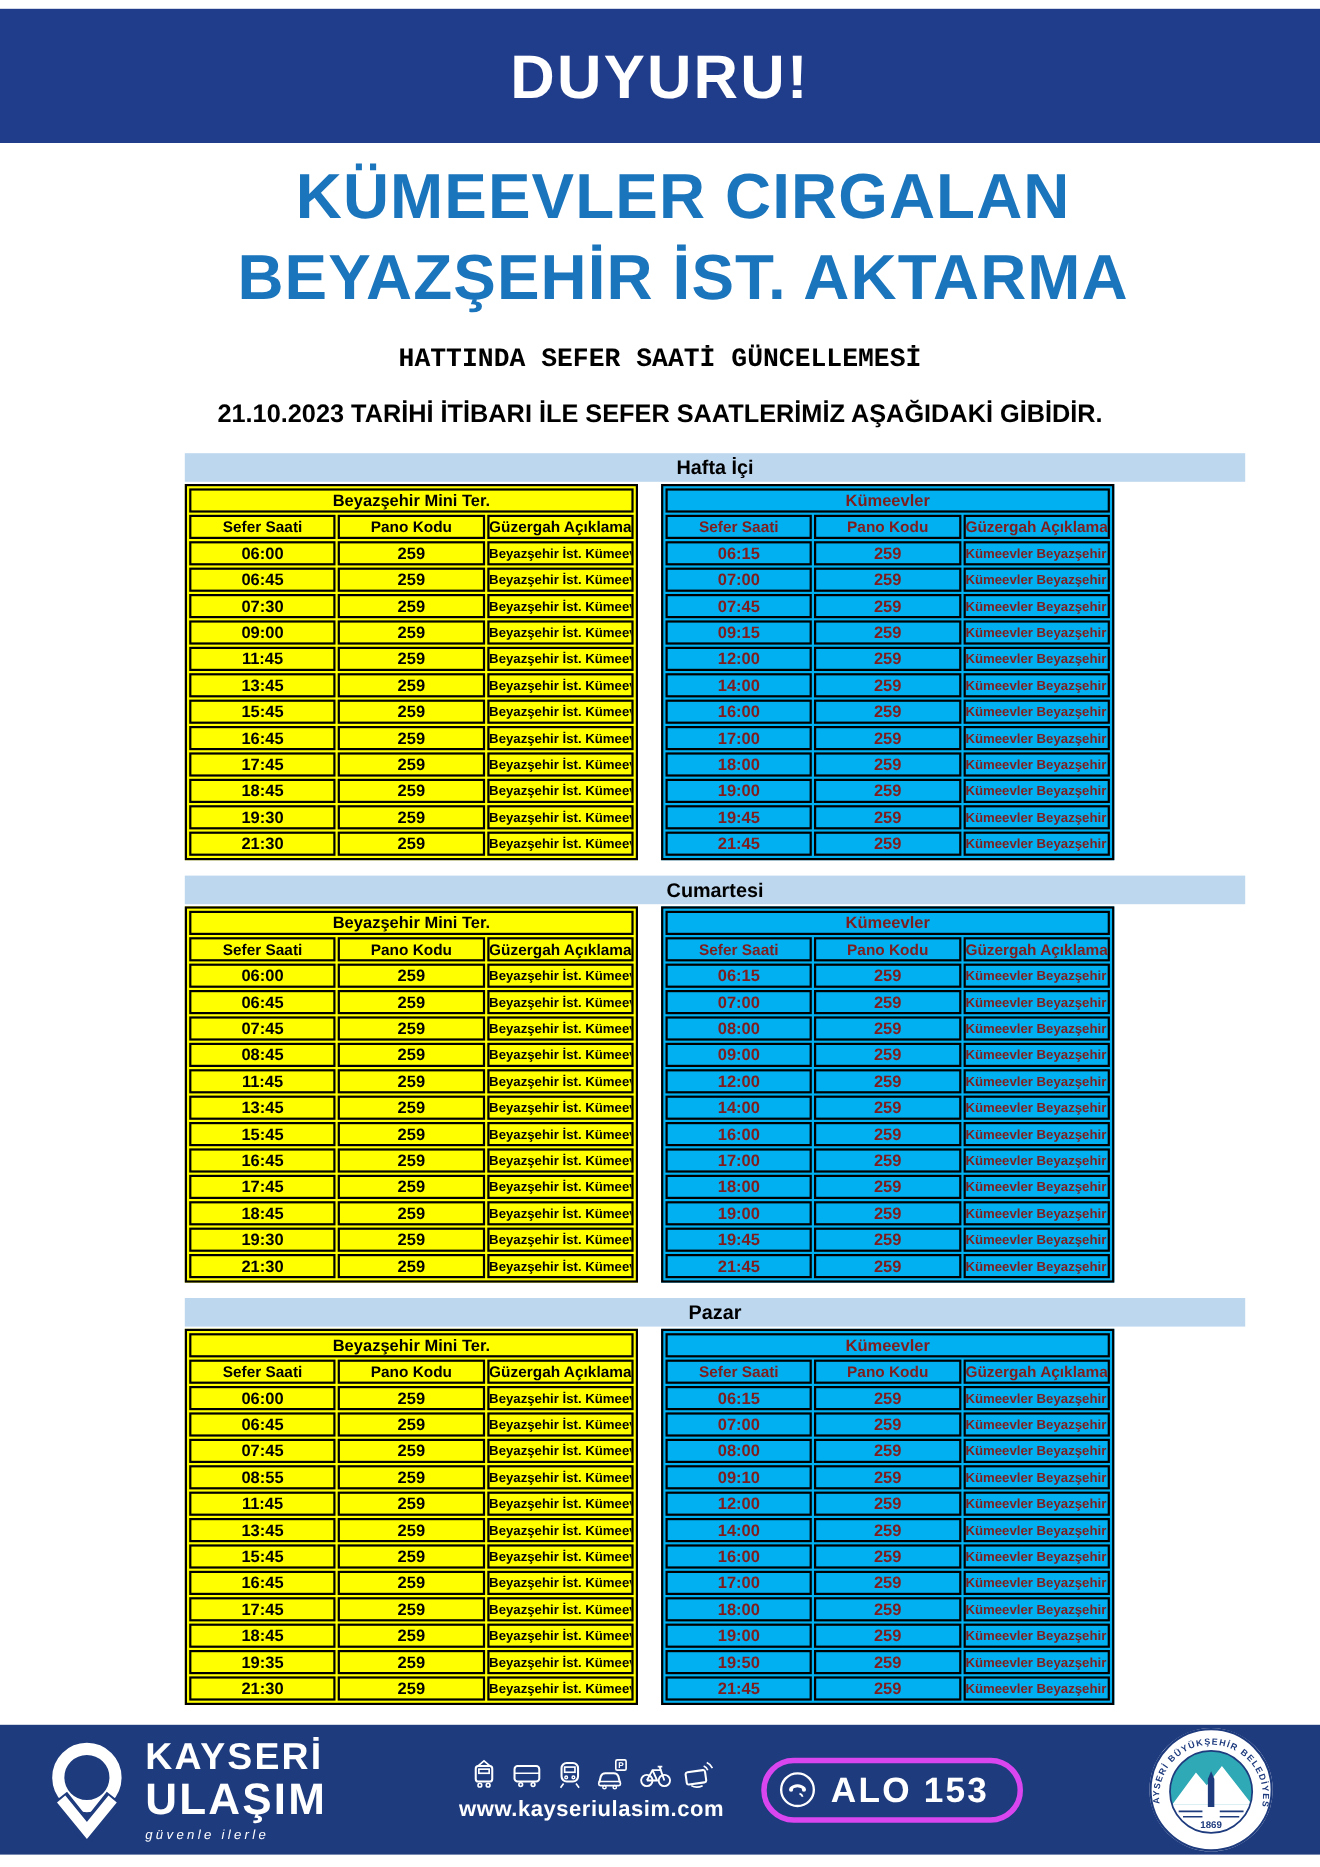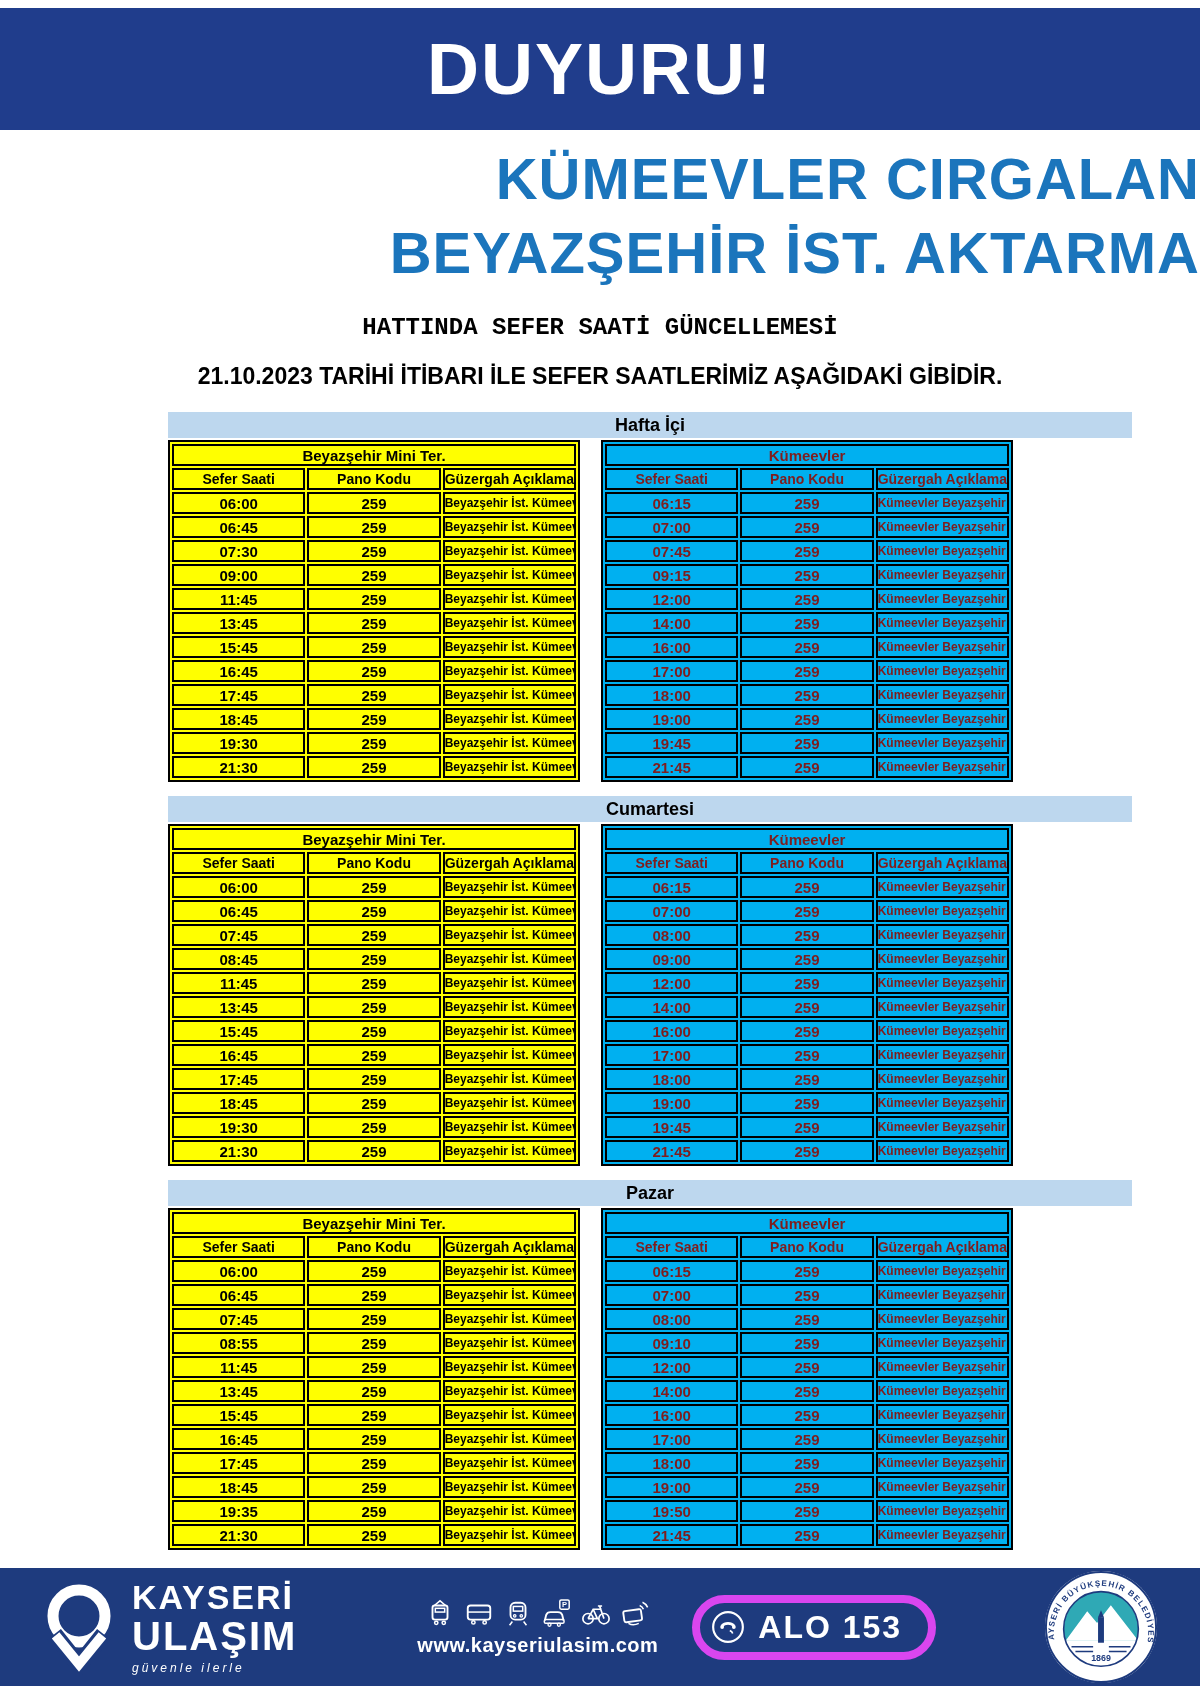--- a/index.html
+++ b/index.html
@@ -5,24 +5,24 @@
   html,body{margin:0;padding:0;background:#ffffff;}
   .page{
     width:1200px;height:1697px;position:relative;overflow:hidden;background:#fff;
     font-family:"Liberation Sans",sans-serif;
   }
   
   .banner{
     margin-top:8px;height:122px;background:var(--navy,#203D8C);
     display:flex;align-items:center;justify-content:center;
   }
-  .banner-title{color:#fff;font-size:72px;font-weight:700;letter-spacing:2px;}
+  .banner-title{color:#fff;font-size:56px;font-weight:700;letter-spacing:2px;}
   
   .route-title{
-    margin-top:18px;text-align:right;color:var(--blue,#1B75BC);
+    margin-top:18px;text-align:center;color:var(--blue,#1B75BC);
     font-size:58px;line-height:62px;font-weight:700;letter-spacing:1px;padding-left:42px;
   }
   .route-title.second{margin-top:12px;}
   .subtitle{
     margin-top:30px;text-align:center;color:#000;
     font-size:24px;line-height:28px;font-weight:700;font-family:Liberation Mono, monospace;
   }
   .effective-note{
     margin-top:20px;text-align:center;color:#000;
     font-size:23px;line-height:28px;font-weight:700;
@@ -61,21 +61,21 @@
   .brand-text{display:flex;flex-direction:column;line-height:1;}
   .brand-l1{font-size:34px;font-weight:700;letter-spacing:2px;}
   .brand-l2{font-size:40px;font-weight:700;letter-spacing:2px;margin-top:2px;}
   .tagline{font-size:12px;font-style:italic;letter-spacing:3px;margin-top:6px;text-align:left;}
   .mid{margin-left:120px;display:flex;flex-direction:column;align-items:center;gap:6px;}
   .icons{display:flex;align-items:flex-end;gap:9px;}
   .t-ic{width:30px;height:30px;}
   .site{font-size:20px;font-weight:700;letter-spacing:.5px;}
   .alo{
     margin-left:34px;display:flex;align-items:center;gap:12px;
-    border:8px solid #d946ef;border-radius:40px;padding:6px 26px 6px 10px;
+    border:5px solid #d946ef;border-radius:40px;padding:6px 26px 6px 10px;
   }
   .phone-ic{width:36px;height:36px;}
   .alo-label{font-size:32px;font-weight:700;letter-spacing:2px;}
   .badge-wrap{margin-left:auto;}
   .badge-ic{width:118px;height:118px;display:block;}
 </style>
 </head>
 <body>
 
 <div class="page">

